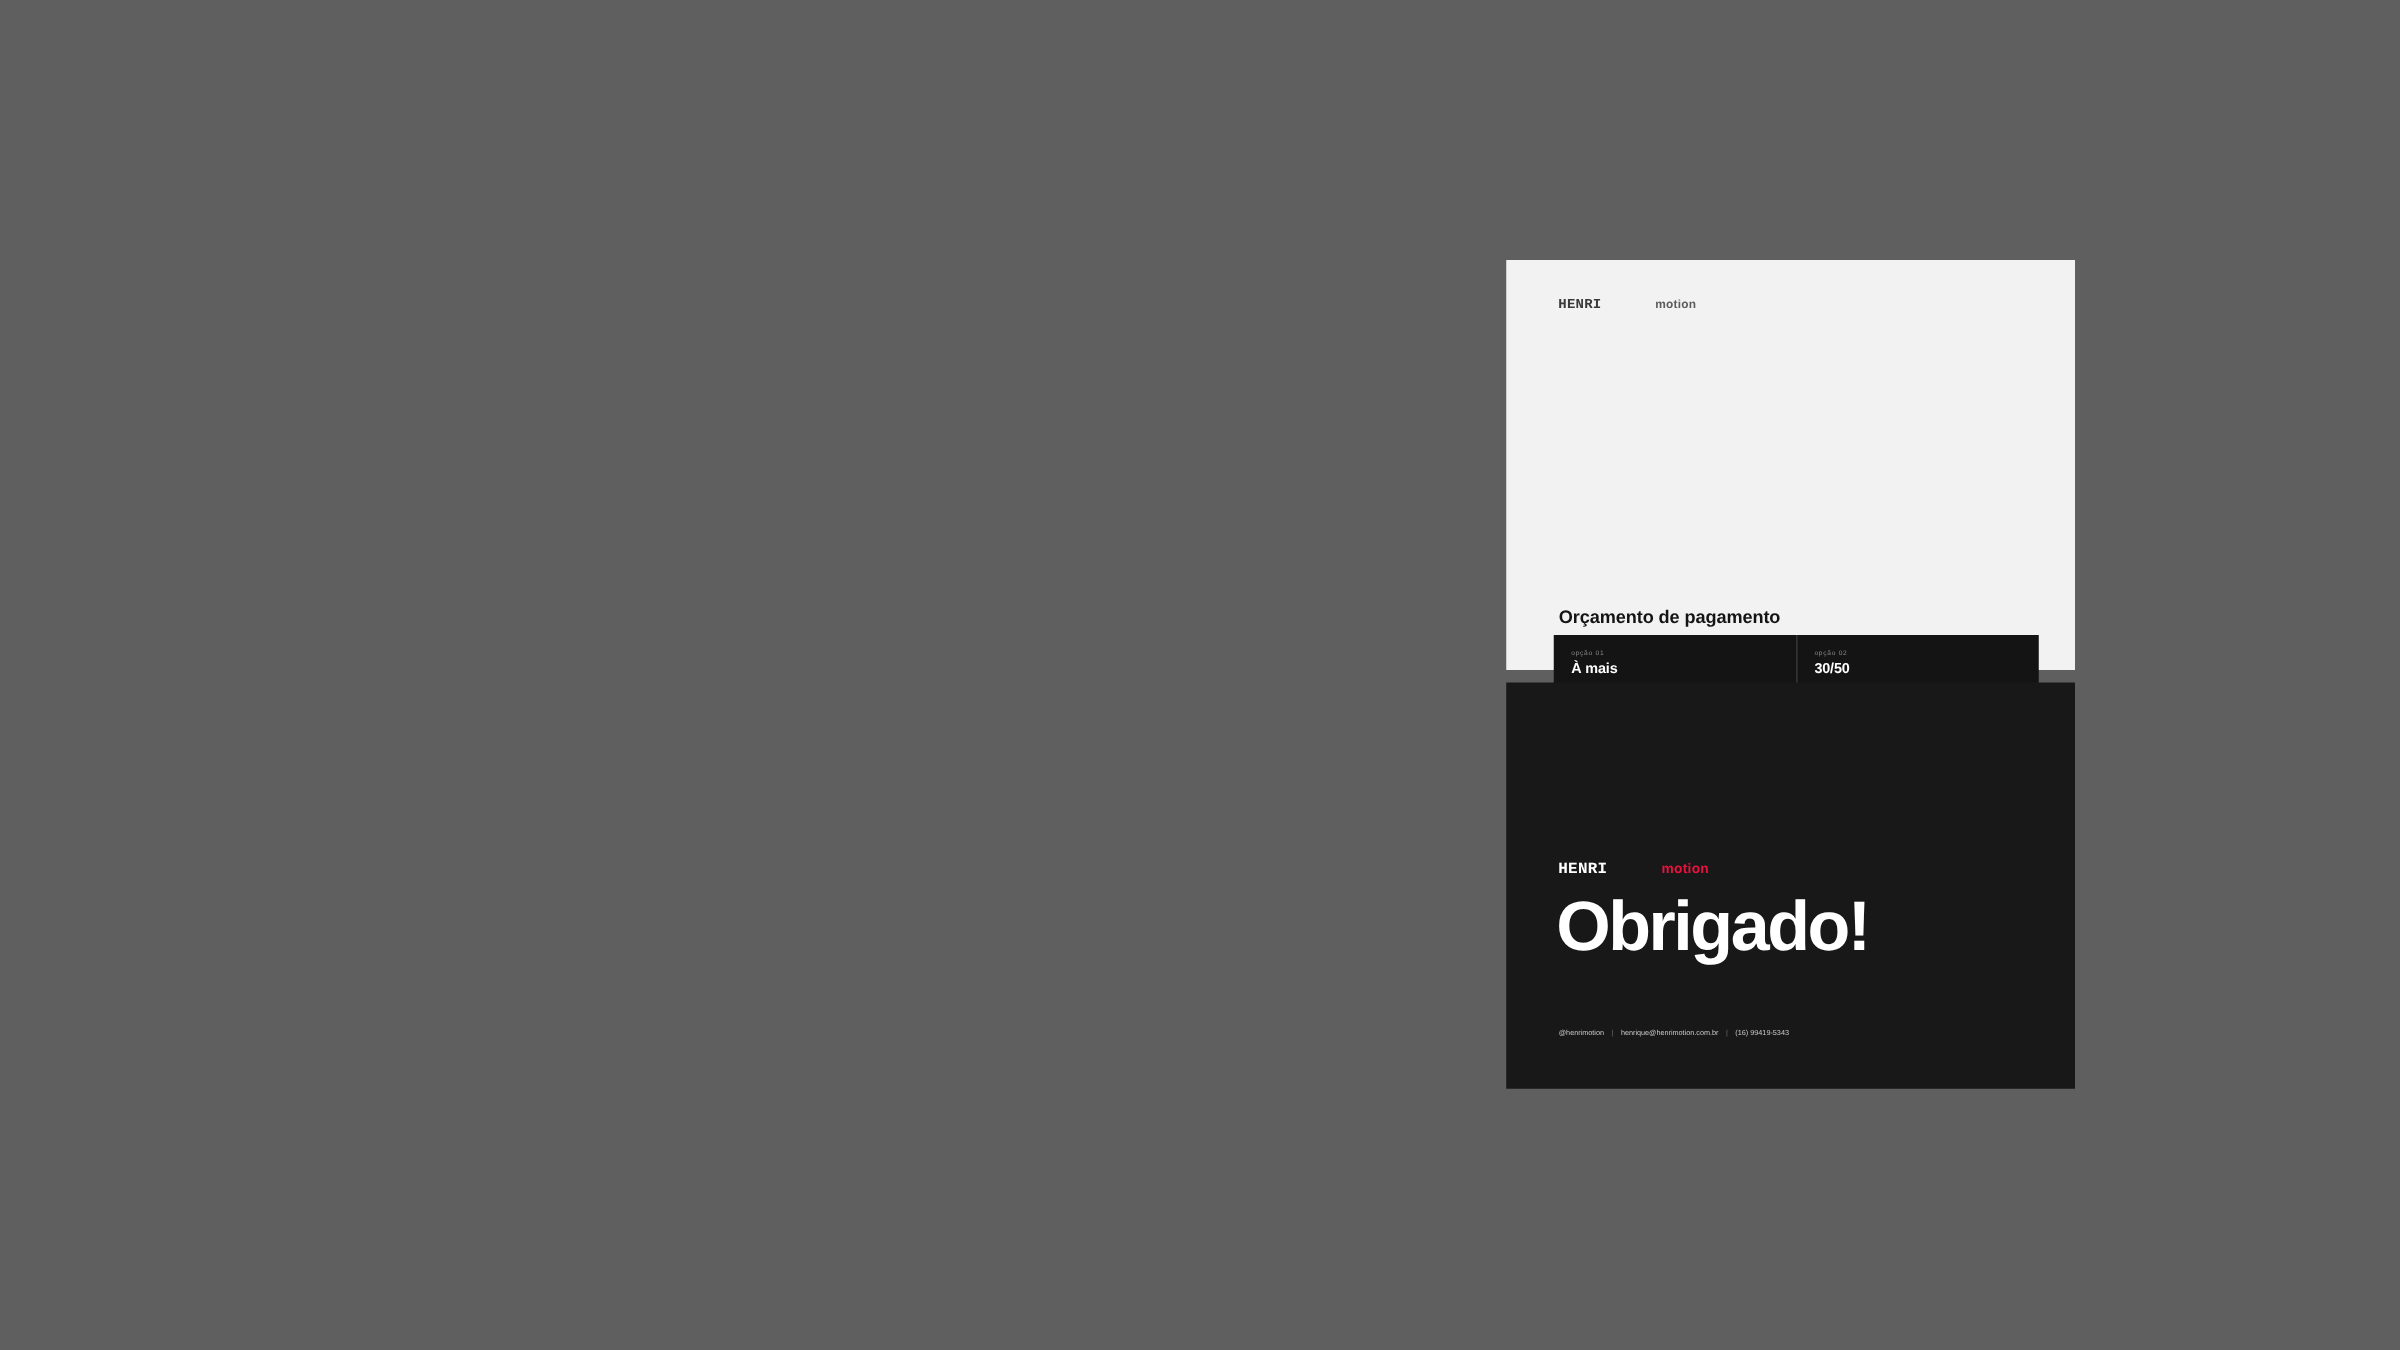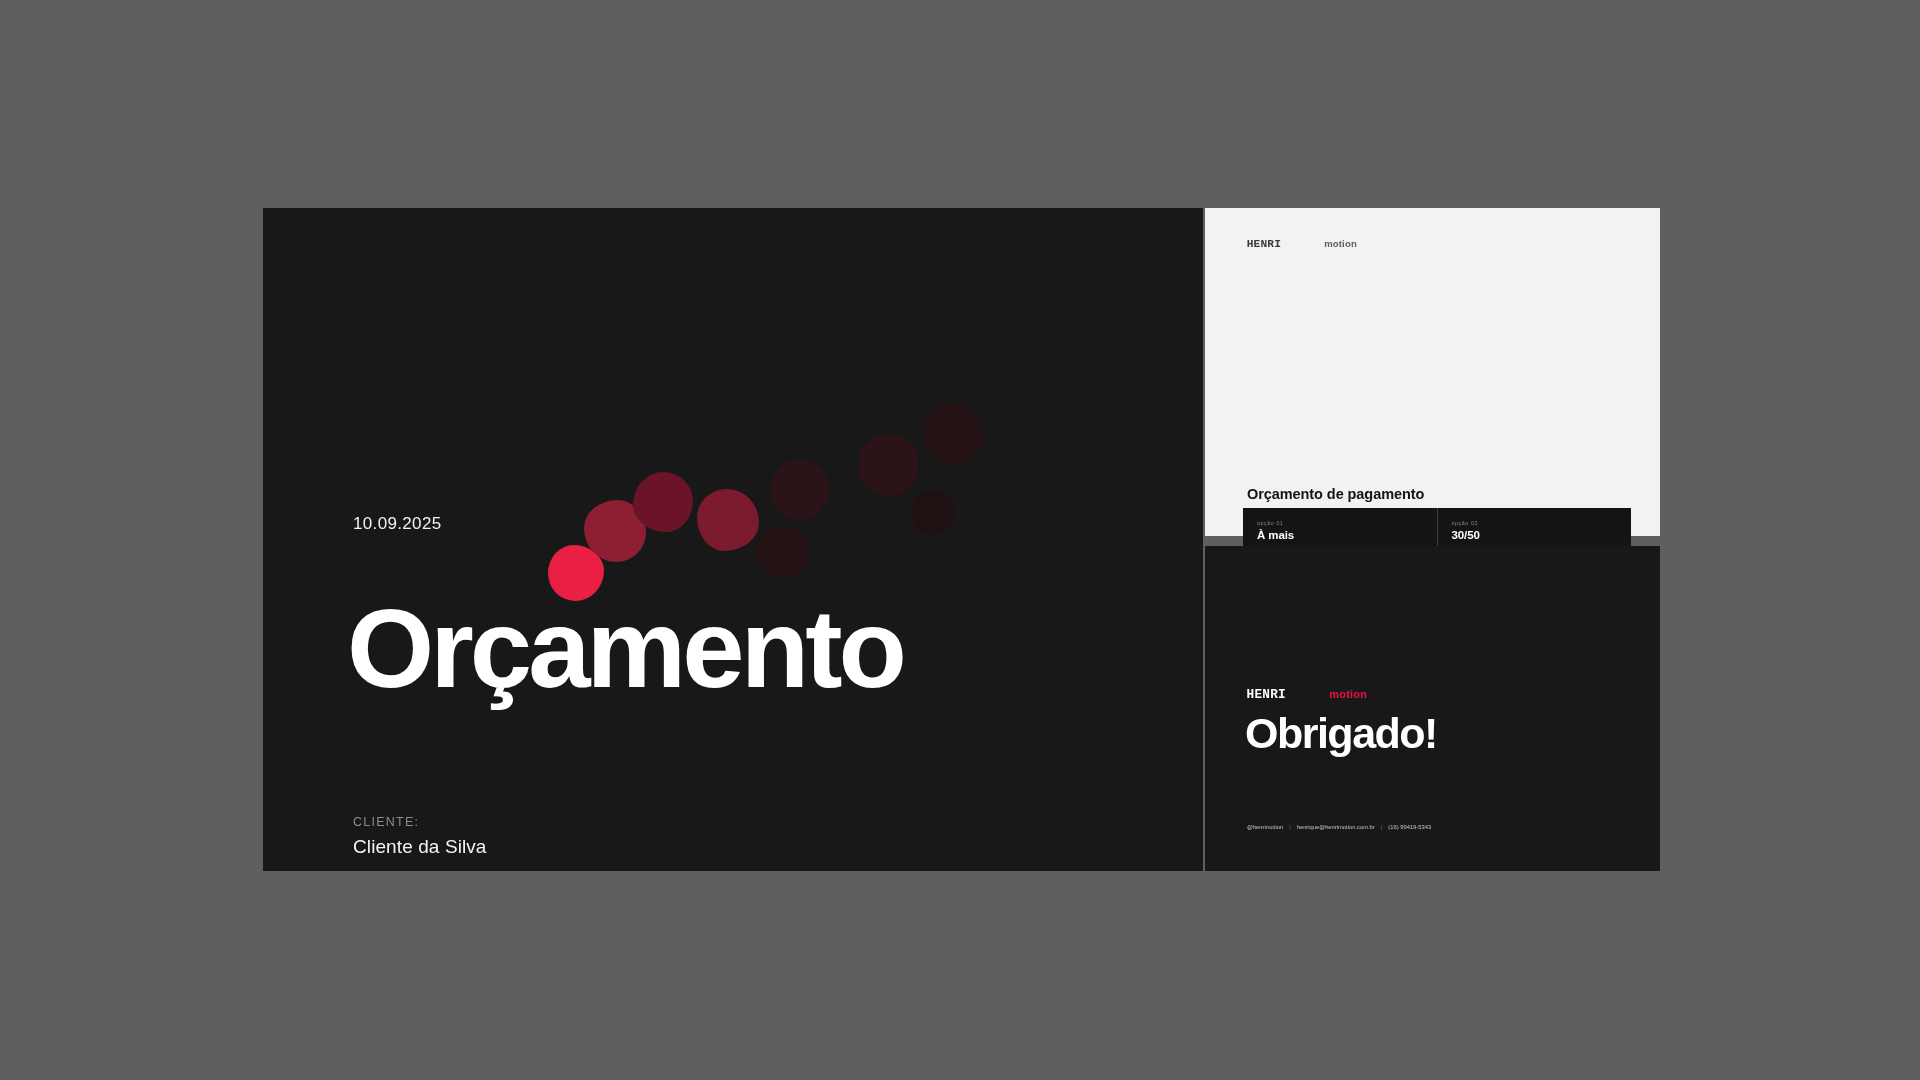--- a/index.html
+++ b/index.html
@@ -143,59 +143,35 @@
     position: absolute;
     left: 1205px; top: 546px;
     width: 455px; height: 325px;
     background: #181818;
   }
   .logo-thanks { position: absolute; left: 42px; top: 143px; font-size: 12.5px; }
   .logo-thanks .henri { color: #ffffff; }
   .logo-thanks .motion { color: #e8123f; font-size: 11px; }
   .thanks-title {
     position: absolute; left: 40px; top: 163px;
-    font-size: 43px; font-weight: 700; color: #ffffff;
+    font-size: 56px; font-weight: 700; color: #ffffff;
     letter-spacing: -0.035em; line-height: 1.15;
   }
   .thanks-footer {
     position: absolute; left: 42px; top: 278px;
     font-size: 5.8px; color: #c8c8c8;
     display: flex; align-items: center; gap: 6px;
   }
   .thanks-footer .sep { color: #6d6d6d; }
 </style>
 </head>
 <body>
 
 <div class="stage">
 
-  <section class="cover">
-
-    <div class="blobs">
-        <div class="blob" style="left: 285px; top: 337px; width: 56px; height: 56px; background: rgb(234, 31, 68); border-radius: 46% 54% 52% 48% / 50% 46% 54% 50%;"></div>
-        <div class="blob" style="left: 321px; top: 292px; width: 62px; height: 62px; background: rgb(142, 31, 51); border-radius: 54% 46% 48% 52% / 46% 52% 48% 54%;"></div>
-        <div class="blob" style="left: 370px; top: 264px; width: 60px; height: 60px; background: rgb(107, 20, 39); border-radius: 50% 50% 44% 56% / 54% 48% 52% 46%;"></div>
-        <div class="blob" style="left: 434px; top: 281px; width: 62px; height: 62px; background: rgb(124, 26, 46); border-radius: 48% 52% 56% 44% / 46% 54%;"></div>
-        <div class="blob" style="left: 507px; top: 252px; width: 60px; height: 60px; background: rgb(42, 20, 24); border-radius: 46% 54% 52% 48% / 50% 46% 54% 50%;"></div>
-        <div class="blob" style="left: 493px; top: 319px; width: 52px; height: 52px; background: rgb(36, 18, 21); border-radius: 54% 46% 48% 52% / 46% 52% 48% 54%;"></div>
-        <div class="blob" style="left: 594px; top: 226px; width: 62px; height: 62px; background: rgb(42, 20, 24); border-radius: 50% 50% 44% 56% / 54% 48% 52% 46%;"></div>
-        <div class="blob" style="left: 661px; top: 196px; width: 60px; height: 60px; background: rgb(35, 17, 20); border-radius: 48% 52% 56% 44% / 46% 54%;"></div>
-        <div class="blob" style="left: 648px; top: 283px; width: 44px; height: 44px; background: rgb(31, 16, 18); border-radius: 46% 54% 52% 48% / 50% 46% 54% 50%;"></div>
-      </div>
-
-    <div class="cover-date">10.09.2025</div>
-
-    <h1 class="cover-title">Orçamento</h1>
-
-    <div class="field field-cliente">
-      <span class="field-label">CLIENTE:</span>
-      <span class="field-value">Cliente da Silva</span>
-    </div>
-
-  </section>
 
   <section class="panel-light">
 
     <div class="logo logo-light">
       <span class="henri">HENRI</span>
       <span class="motion">motion</span>
     </div>
 
     <h2 class="panel-heading">Orçamento de pagamento</h2>
 

